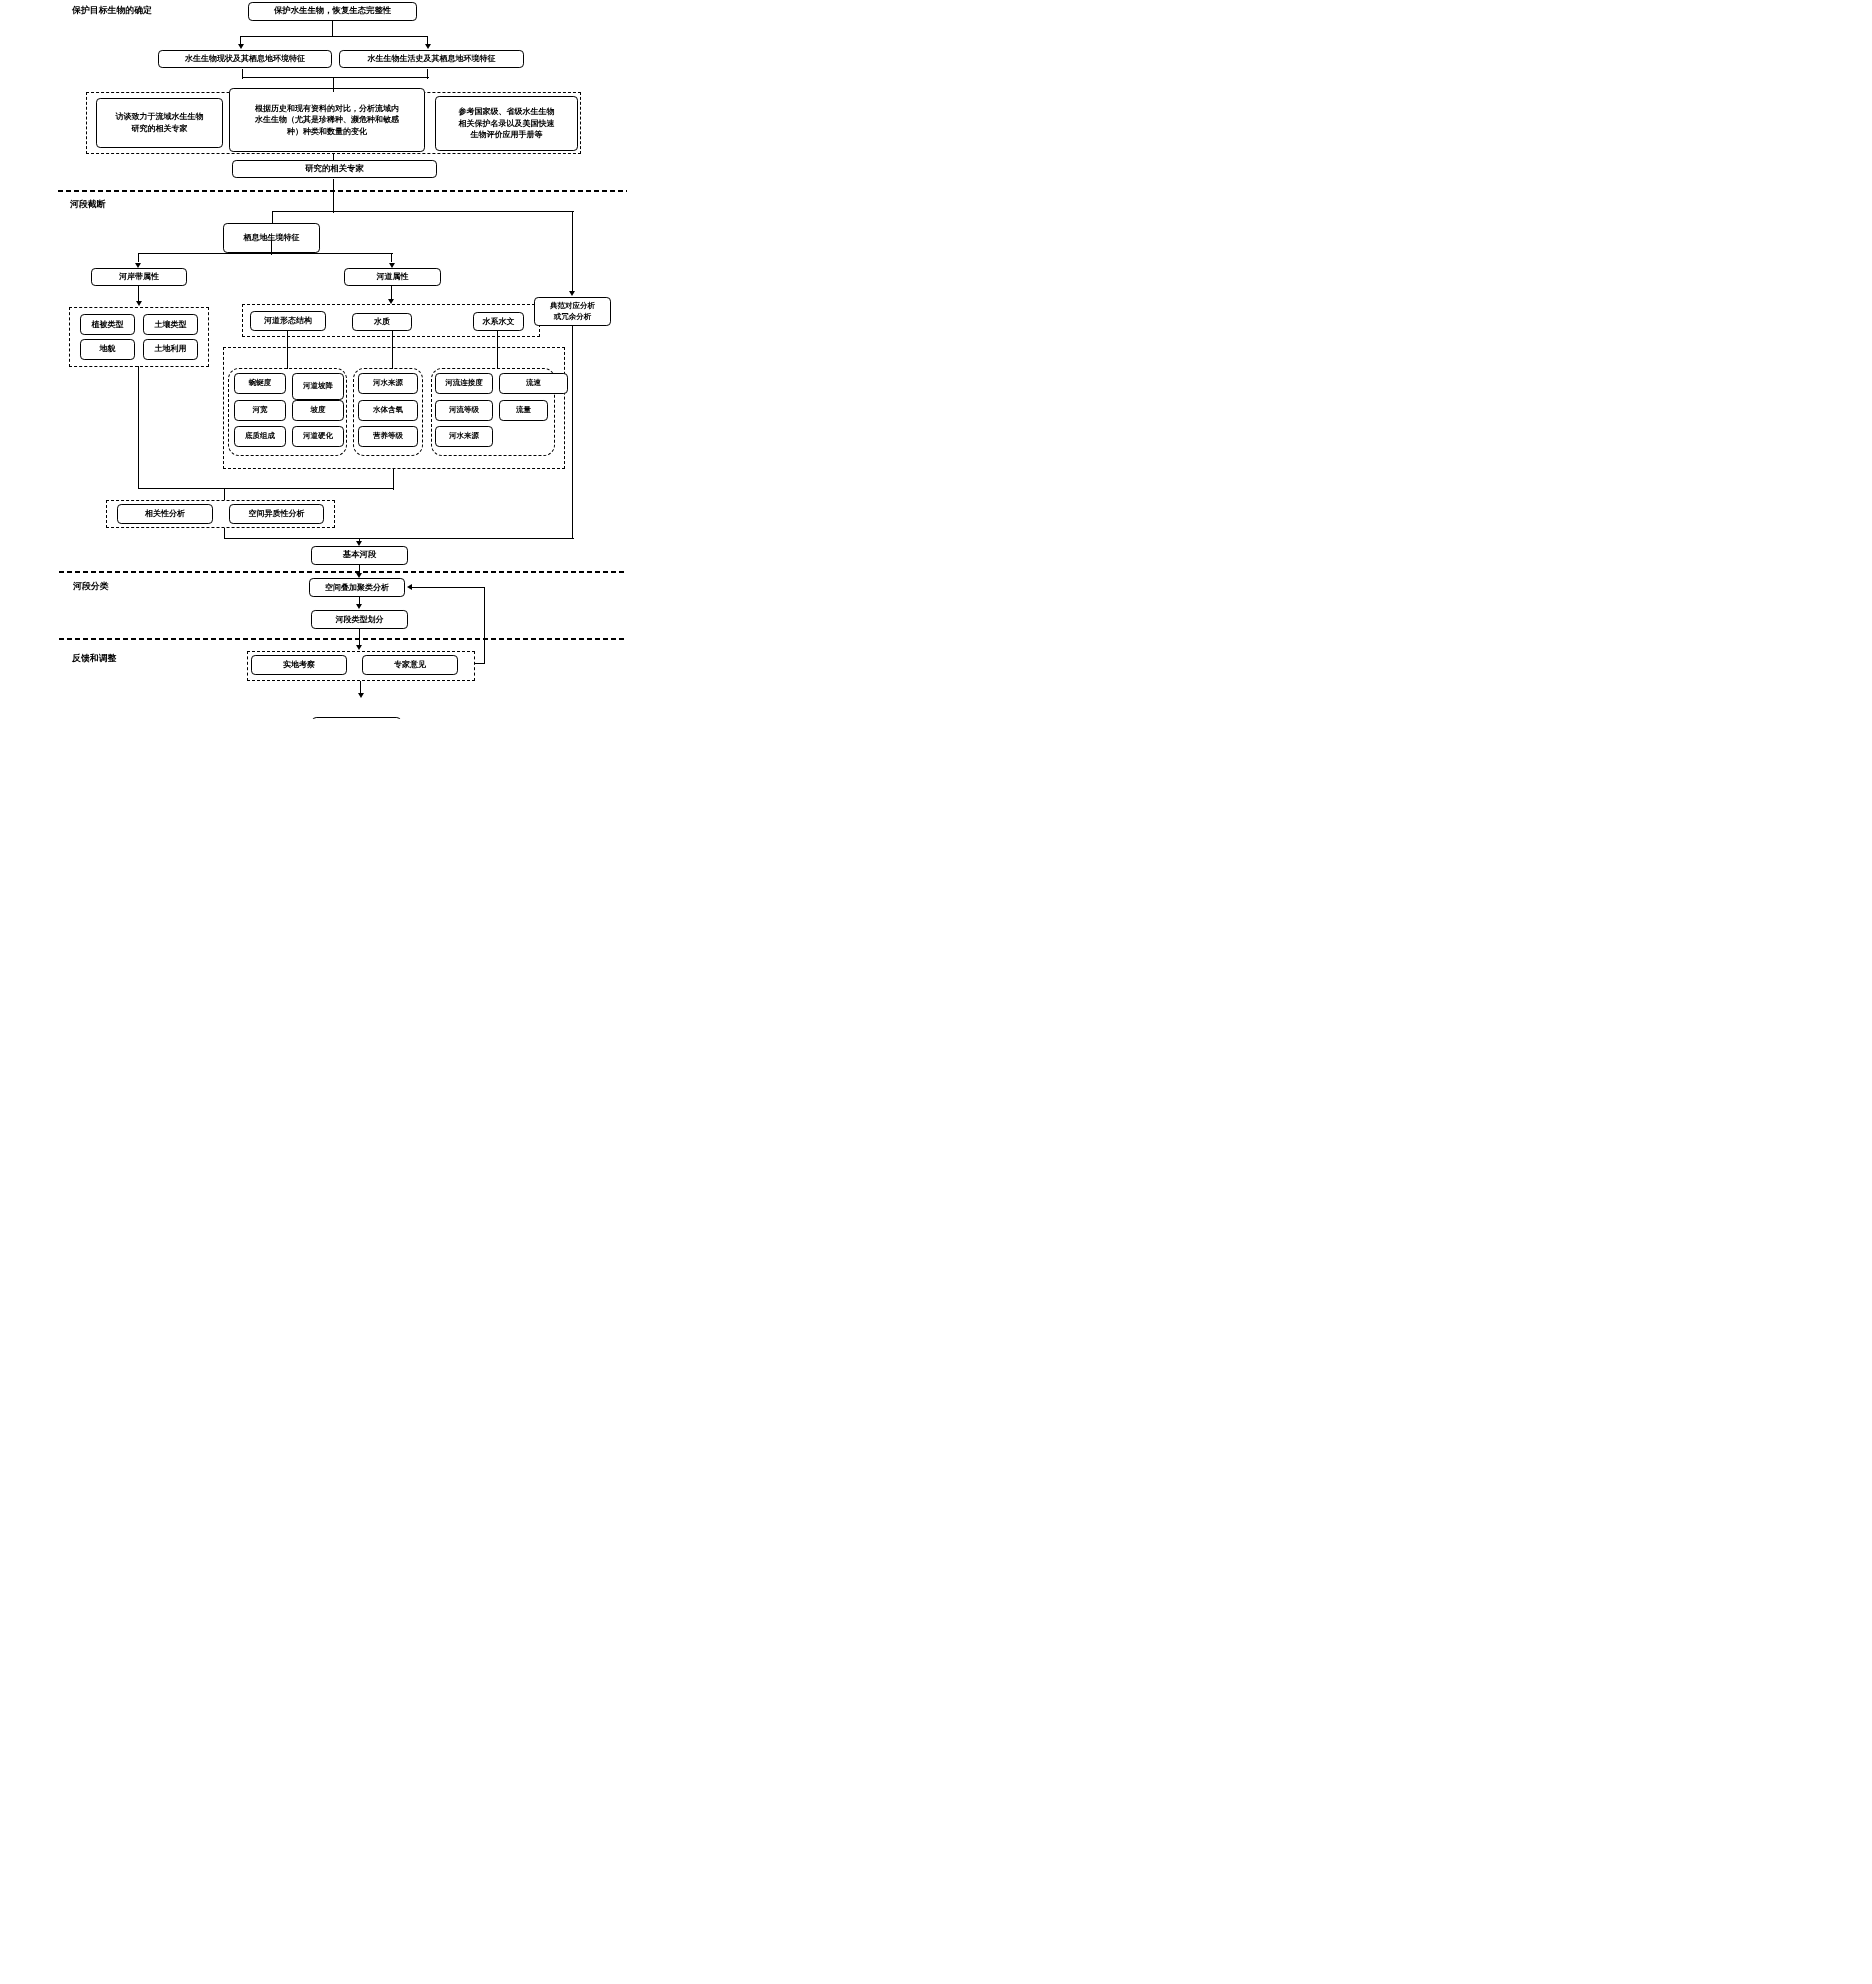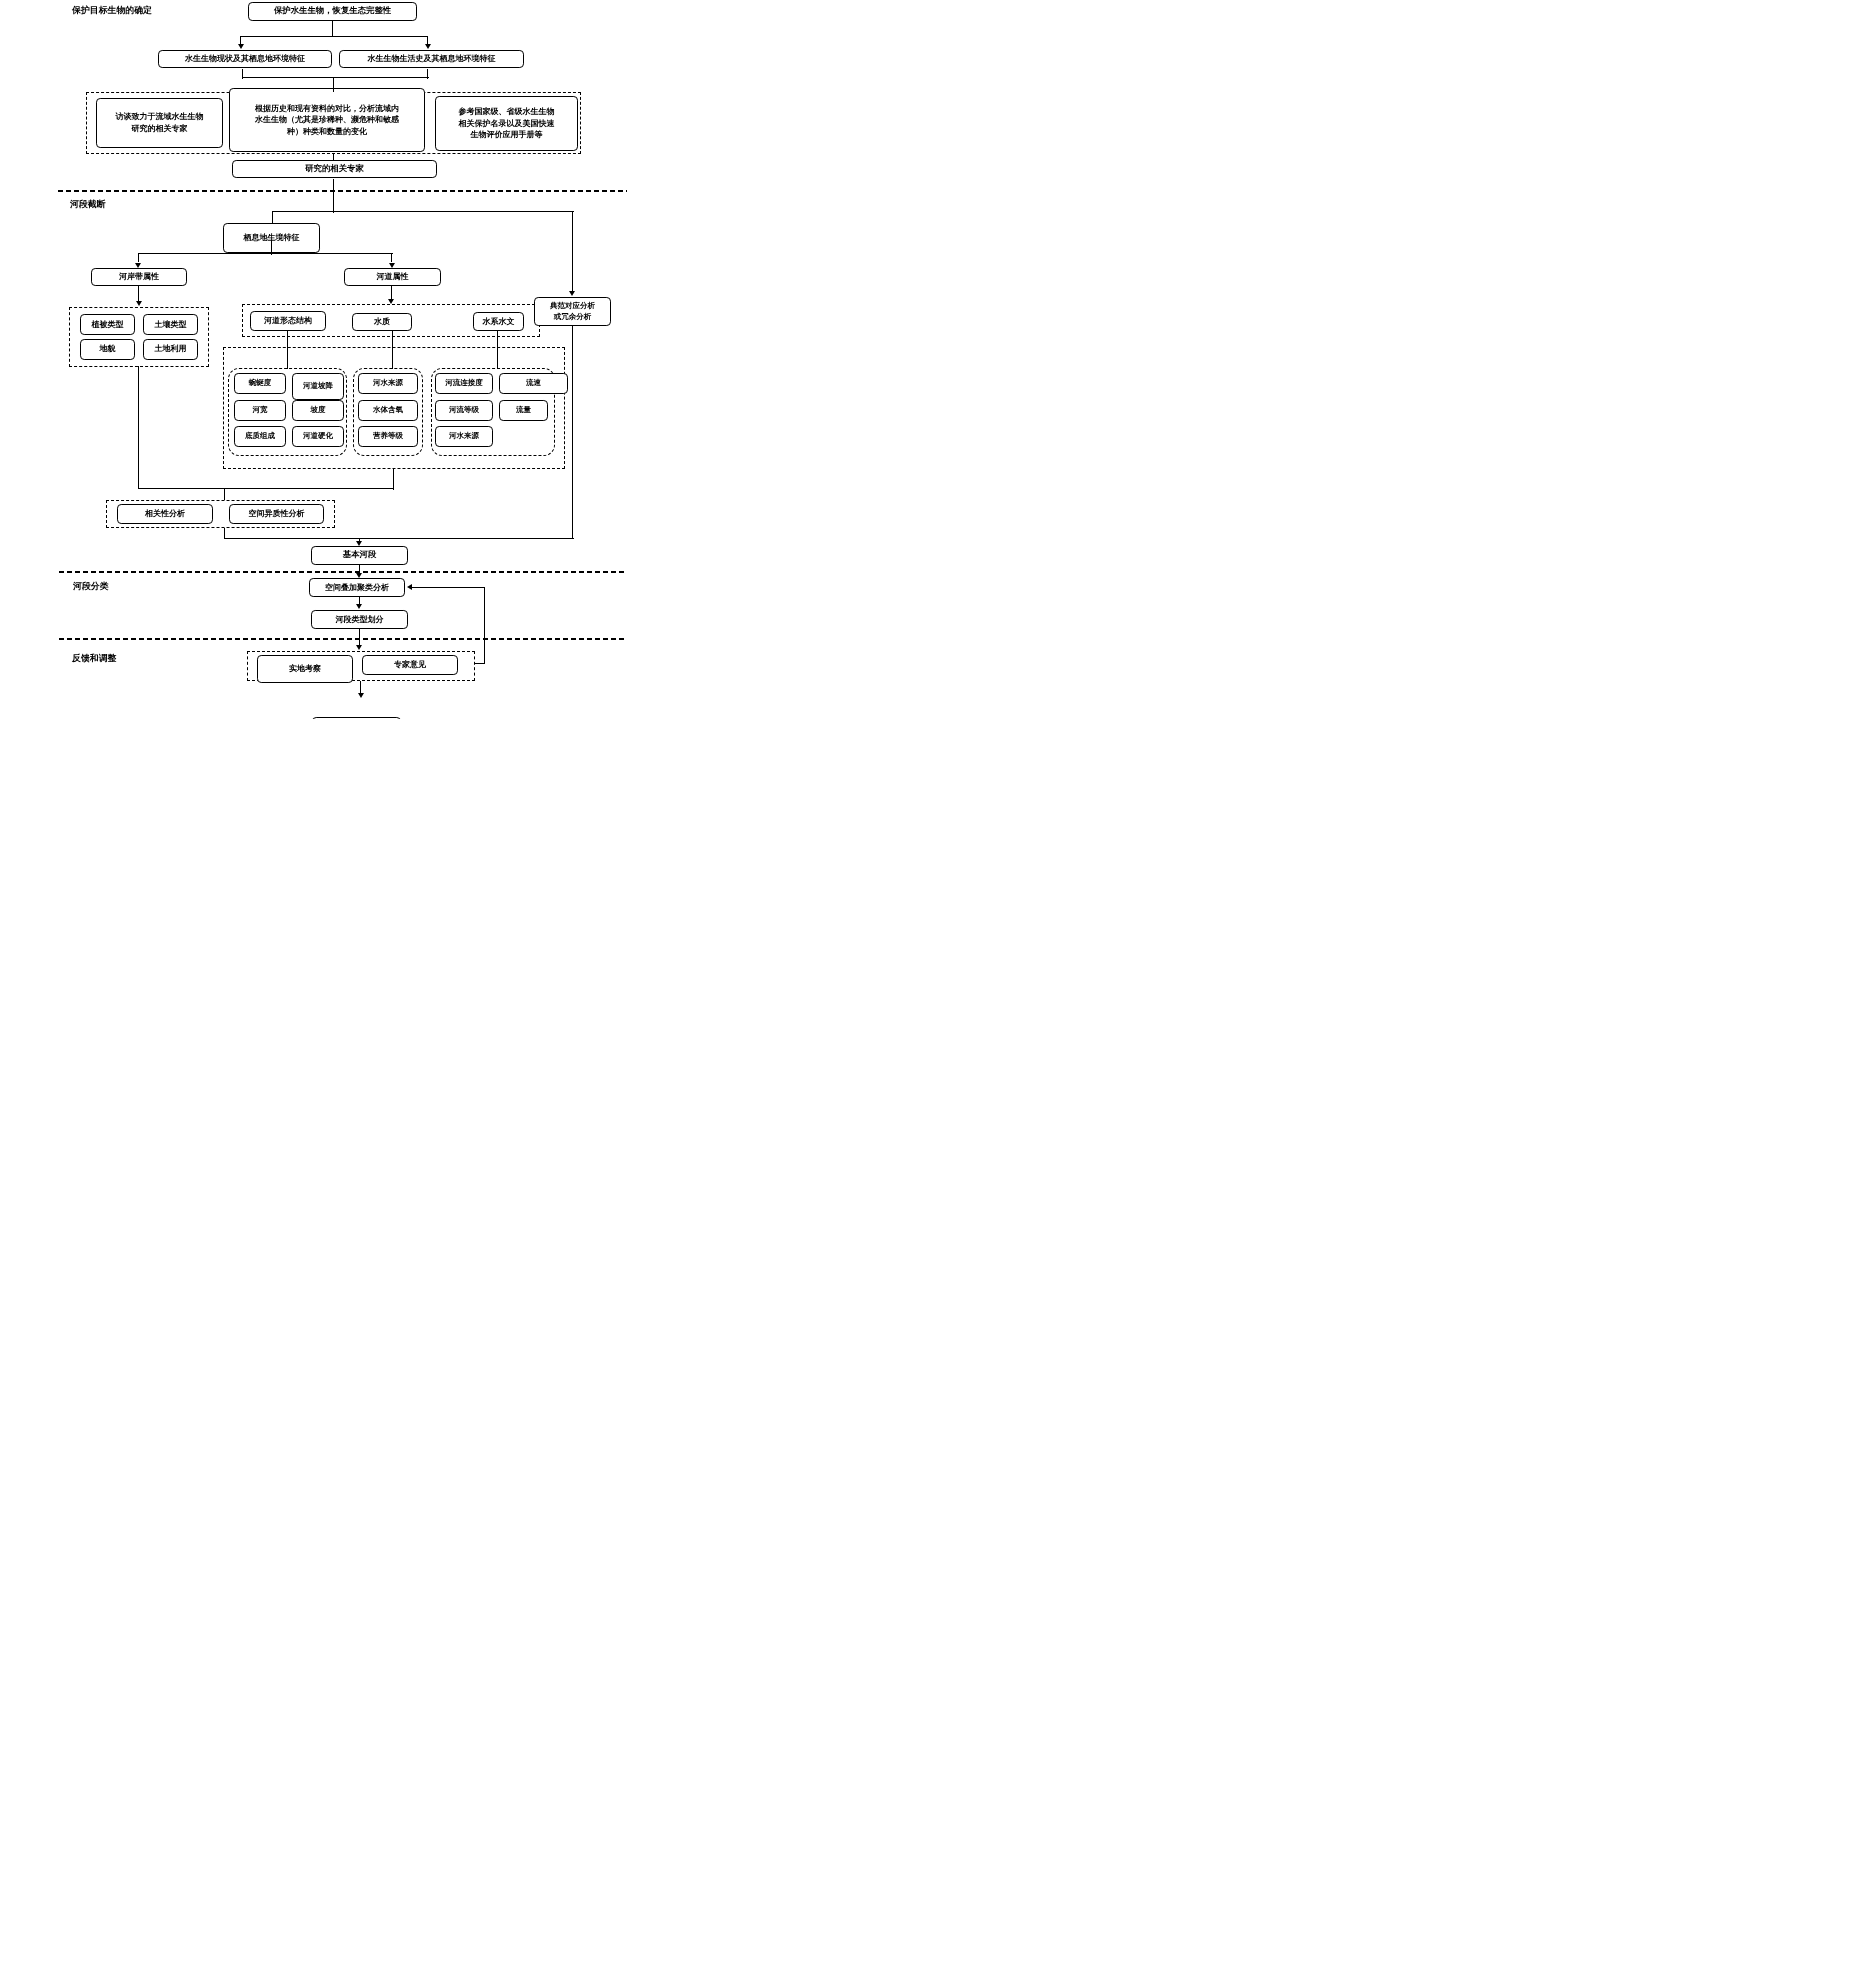--- a/index.html
+++ b/index.html
@@ -105,21 +105,21 @@
   <div class="dashed" style="left:106px;top:500px;width:229px;height:28px"></div>
   <div class="node f17" style="left:117px;top:504px;width:96px;height:20px">相关性分析</div>
   <div class="node f17" style="left:229px;top:504px;width:95px;height:20px">空间异质性分析</div>
 
   <div class="node f18" style="left:311px;top:546px;width:97px;height:18.7px">基本河段</div>
 
   <div class="node f17" style="left:309px;top:578px;width:96px;height:19px">空间叠加聚类分析</div>
   <div class="node f17" style="left:311px;top:610px;width:97px;height:19px">河段类型划分</div>
 
   <div class="dashed" style="left:247px;top:651px;width:228px;height:30px"></div>
-  <div class="node f17" style="left:257px;top:655px;width:96px;height:28px">实地考察</div>
+  <div class="node f17" style="left:251px;top:655px;width:96px;height:20px">实地考察</div>
   <div class="node f17" style="left:362px;top:655px;width:96px;height:20px">专家意见</div>
 
   <div class="node f18" style="left:312px;top:717px;width:89px;height:21px">河段划分最终结果</div>
 
   <div class="lv" style="left:332px;top:20.5px;height:16.3px"></div>
   <div class="lh" style="left:241px;top:36px;width:187px"></div>
   <div class="lv" style="left:240px;top:36px;height:8.9px"></div>
   <div class="lv" style="left:427px;top:36px;height:8.9px"></div>
   <div class="arr-d" style="left:238px;top:44px"></div>
   <div class="arr-d" style="left:425px;top:44px"></div>

